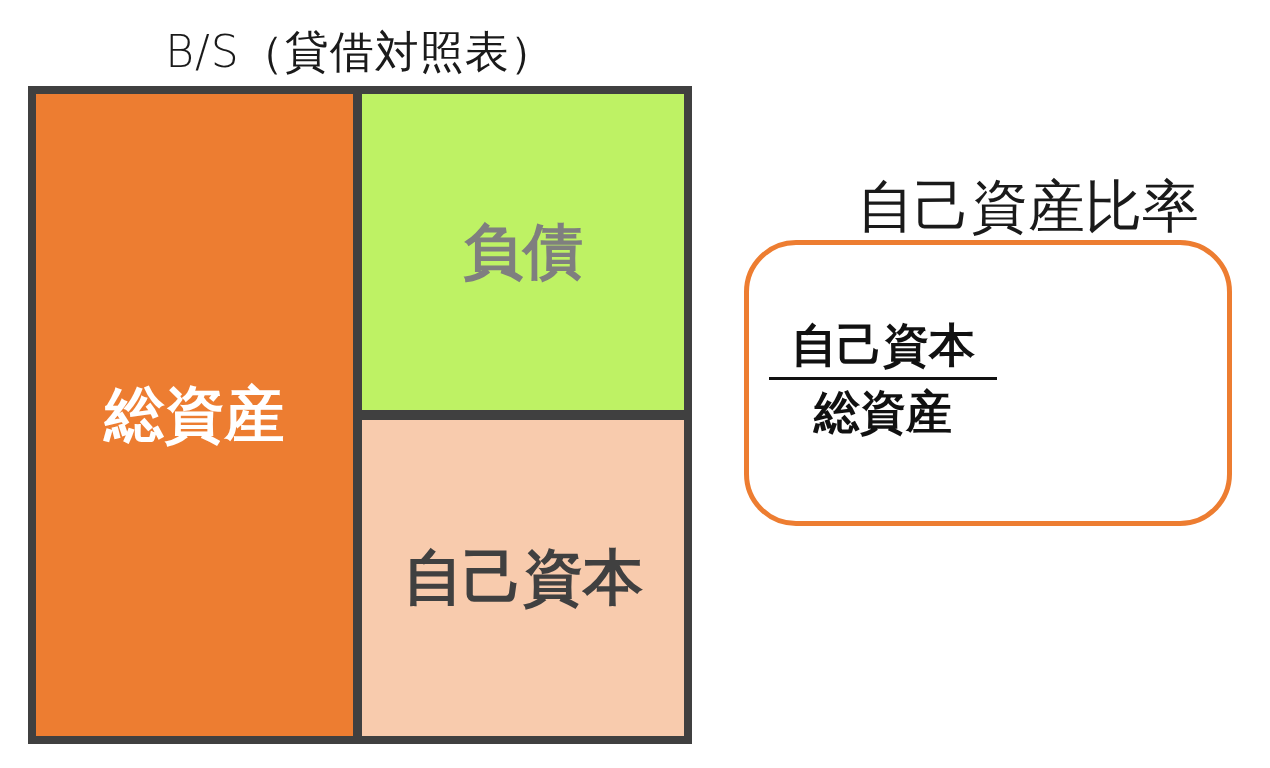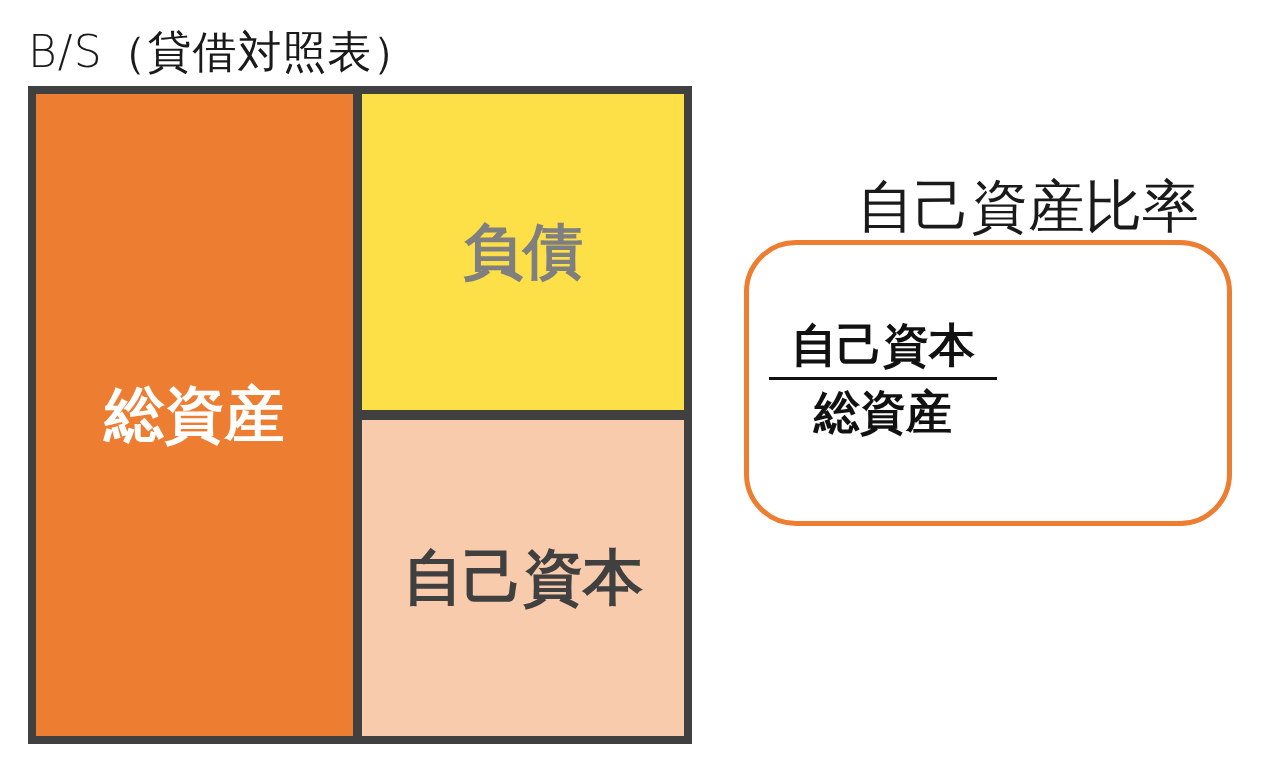--- a/index.html
+++ b/index.html
@@ -2,30 +2,30 @@
 <html><head>
   <meta charset="utf-8">
   <style>
     html, body { margin: 0; padding: 0; }
     body {
       width: 1270px; height: 768px; background: #ffffff; position: relative; overflow: hidden;
       font-family: "DejaVu Sans", "Liberation Sans", sans-serif;
     }
     .title {
       position: absolute; left: 28px; width: 664px; top: 22px; height: 60px;
-      text-align: left; font-size: 44px; line-height: 60px; color: #1a1a1a; font-weight: 300;
+      text-align: center; font-size: 44px; line-height: 60px; color: #1a1a1a; font-weight: 300;
       letter-spacing: 1px;
     }
     .bs-box {
       position: absolute; left: 28px; top: 86px; width: 664px; height: 658px;
       box-sizing: border-box; border: 8px solid #404040; background: #404040;
     }
     .cell { position: absolute; display: flex; align-items: center; justify-content: center; font-weight: bold; }
     .assets { left: 0; top: 0; width: 317px; height: 642px; background: #ed7d31; color: #ffffff; font-size: 60px; }
-    .liabilities { left: 326px; top: 0; width: 322px; height: 316px; background: #fde047; color: #7f7f7f; font-size: 60px; }
+    .liabilities { left: 326px; top: 0; width: 322px; height: 316px; background: #bef264; color: #7f7f7f; font-size: 60px; }
     .equity { left: 326px; top: 326px; width: 322px; height: 316px; background: #f8cbad; color: #404040; font-size: 60px; }
     .ratio-title {
       position: absolute; left: 784px; width: 488px; top: 178px; height: 56px;
       text-align: center; font-size: 57px; line-height: 56px; color: #1a1a1a; font-weight: 300;
     }
     .ratio-box {
       position: absolute; left: 744px; top: 240px; width: 488px; height: 286px;
       box-sizing: border-box; border: 5px solid #ed7d31; border-radius: 52px; background: #ffffff;
     }
     .fraction { position: absolute; left: 20px; top: 70px; width: 228px; }

